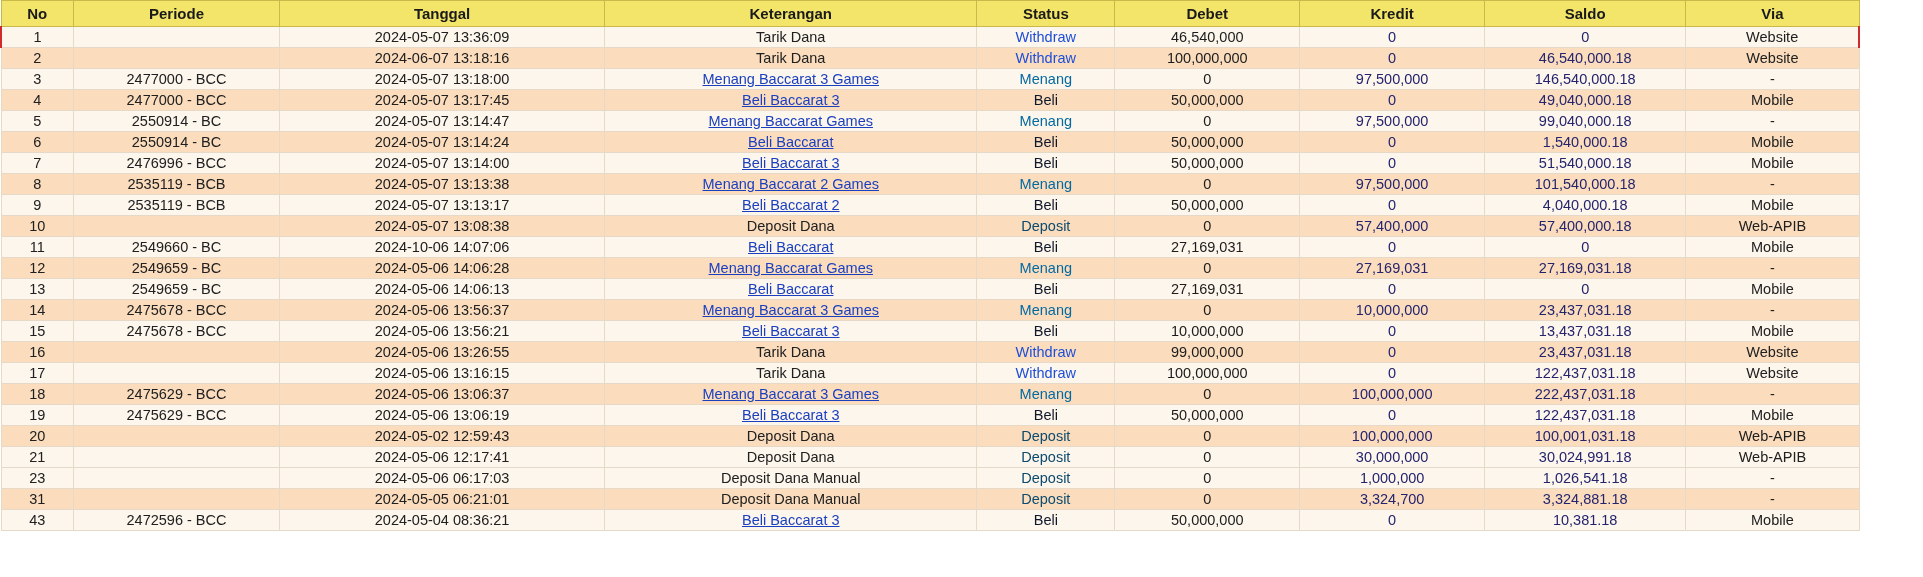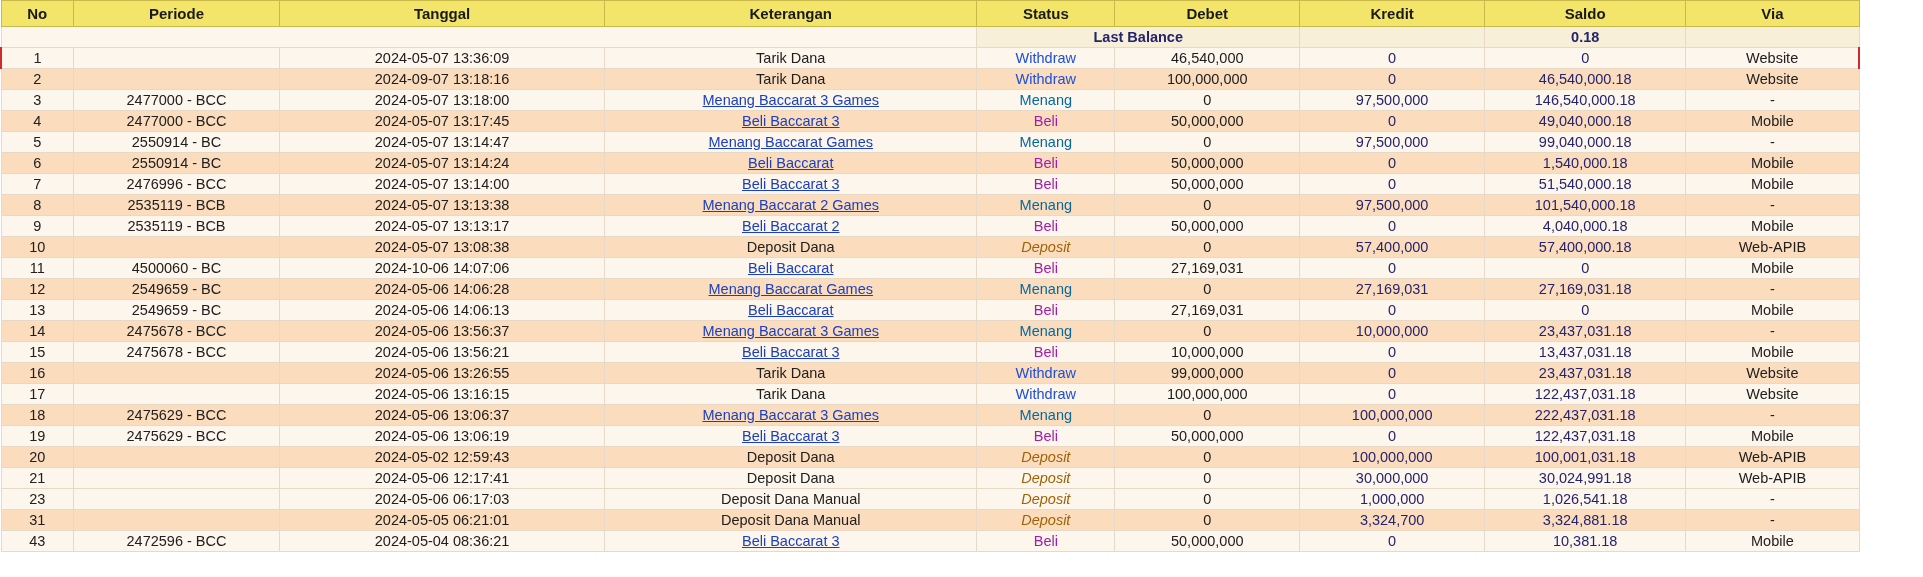--- a/index.html
+++ b/index.html
@@ -73,22 +73,22 @@
   .c-kredit { width: 158px; }
   .c-saldo { width: 172px; }
   .c-via { width: 148px; }
   .link {
     color: #1a3fbf;
     text-decoration: underline;
     cursor: pointer;
   }
   .st-withdraw { color: #1d4ed8; }
   .st-menang  { color: #0369a1; }
-  .st-beli    { color: #a21caf; }
-  .st-deposit { color: #a16207; font-style: italic; }
+  .st-beli    { color: #0f172a; }
+  .st-deposit { color: #0c4a6e; }
   .num-blue { color: #24246e; }
   .num-dark { color: #1c1c1c; margin-top: 32px; }
   
   .hl-row td {
     border-top: 2px solid #cf2b2b;
     border-bottom: 2px solid #cf2b2b;
   }
   .hl-row td.first { border-left: 2px solid #cf2b2b; }
   .hl-row td.last  { border-right: 2px solid #cf2b2b; }
   
@@ -176,42 +176,35 @@
         <th>Tanggal</th>
         <th>Keterangan</th>
         <th>Status</th>
         <th>Debet</th>
         <th>Kredit</th>
         <th>Saldo</th>
         <th>Via</th>
       </tr>
     </thead>
     <tbody id="tbody">
-        <tr class="balance">
-          <td colspan="4" style="background:#fdf6ec;border:1px solid #e6d9c8"></td>
-          <td colspan="2" class="lbl">Last Balance</td>
-          <td></td>
-          <td>0.18</td>
-          <td></td>
-        </tr>
         <tr class="rw-odd hl-row">
           <td class="first">1</td>
           <td></td>
           <td>2024-05-07 13:36:09</td>
           <td>Tarik Dana</td>
           <td><span class="st-withdraw">Withdraw</span></td>
           <td><span class="num-dark">46,540,000</span></td>
           <td><span class="num-blue">0</span></td>
           <td><span class="num-blue">0</span></td>
           <td class="last">Website</td>
         </tr>
         <tr class="rw-even">
           <td>2</td>
           <td></td>
-          <td>2024-09-07 13:18:16</td>
+          <td>2024-06-07 13:18:16</td>
           <td>Tarik Dana</td>
           <td><span class="st-withdraw">Withdraw</span></td>
           <td><span class="num-dark">100,000,000</span></td>
           <td><span class="num-blue">0</span></td>
           <td><span class="num-blue">46,540,000.18</span></td>
           <td>Website</td>
         </tr>
         <tr class="rw-odd">
           <td>3</td>
           <td>2477000 - BCC</td>
@@ -295,21 +288,21 @@
           <td>2024-05-07 13:08:38</td>
           <td>Deposit Dana</td>
           <td><span class="st-deposit">Deposit</span></td>
           <td><span class="num-dark">0</span></td>
           <td><span class="num-blue">57,400,000</span></td>
           <td><span class="num-blue">57,400,000.18</span></td>
           <td>Web-APIB</td>
         </tr>
         <tr class="rw-odd">
           <td>11</td>
-          <td>4500060 - BC</td>
+          <td>2549660 - BC</td>
           <td>2024-10-06 14:07:06</td>
           <td><span class="link">Beli Baccarat</span></td>
           <td><span class="st-beli">Beli</span></td>
           <td><span class="num-dark">27,169,031</span></td>
           <td><span class="num-blue">0</span></td>
           <td><span class="num-blue">0</span></td>
           <td>Mobile</td>
         </tr>
         <tr class="rw-even">
           <td>12</td>

